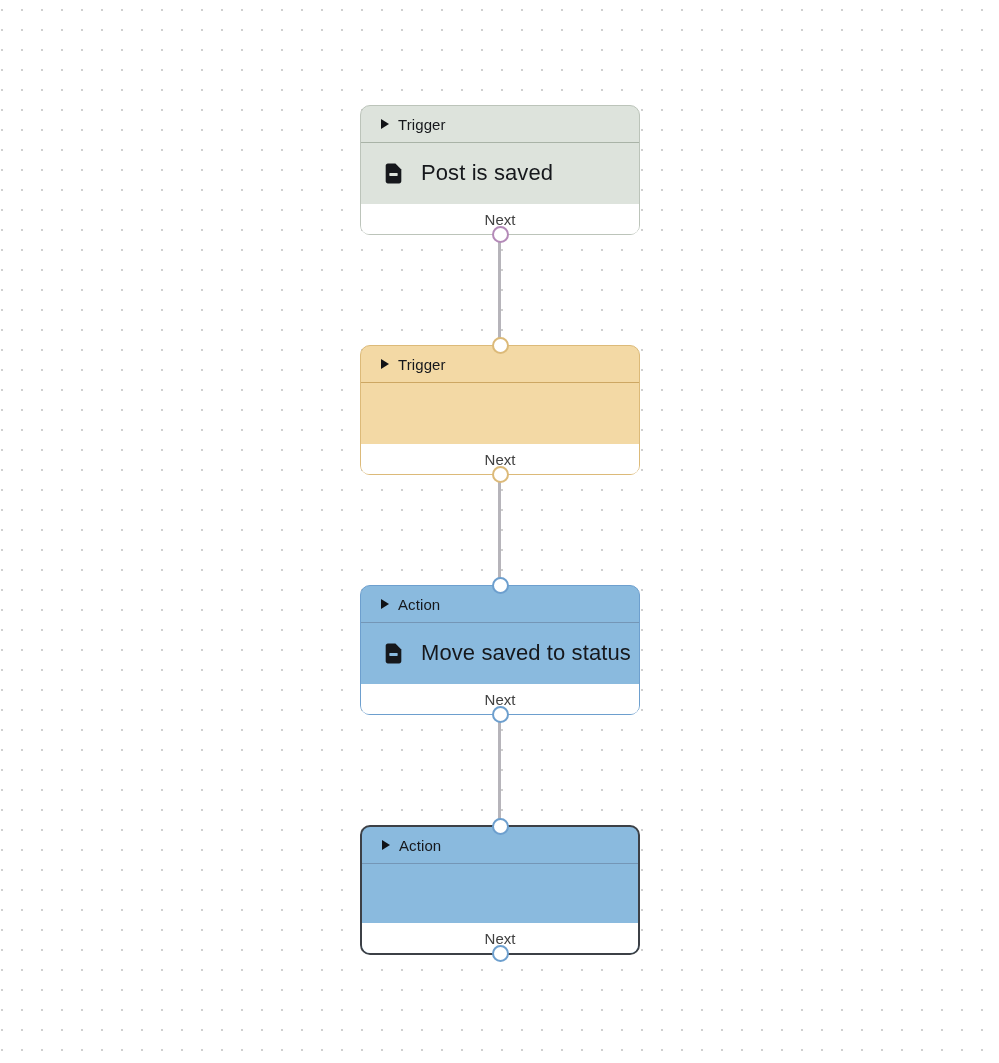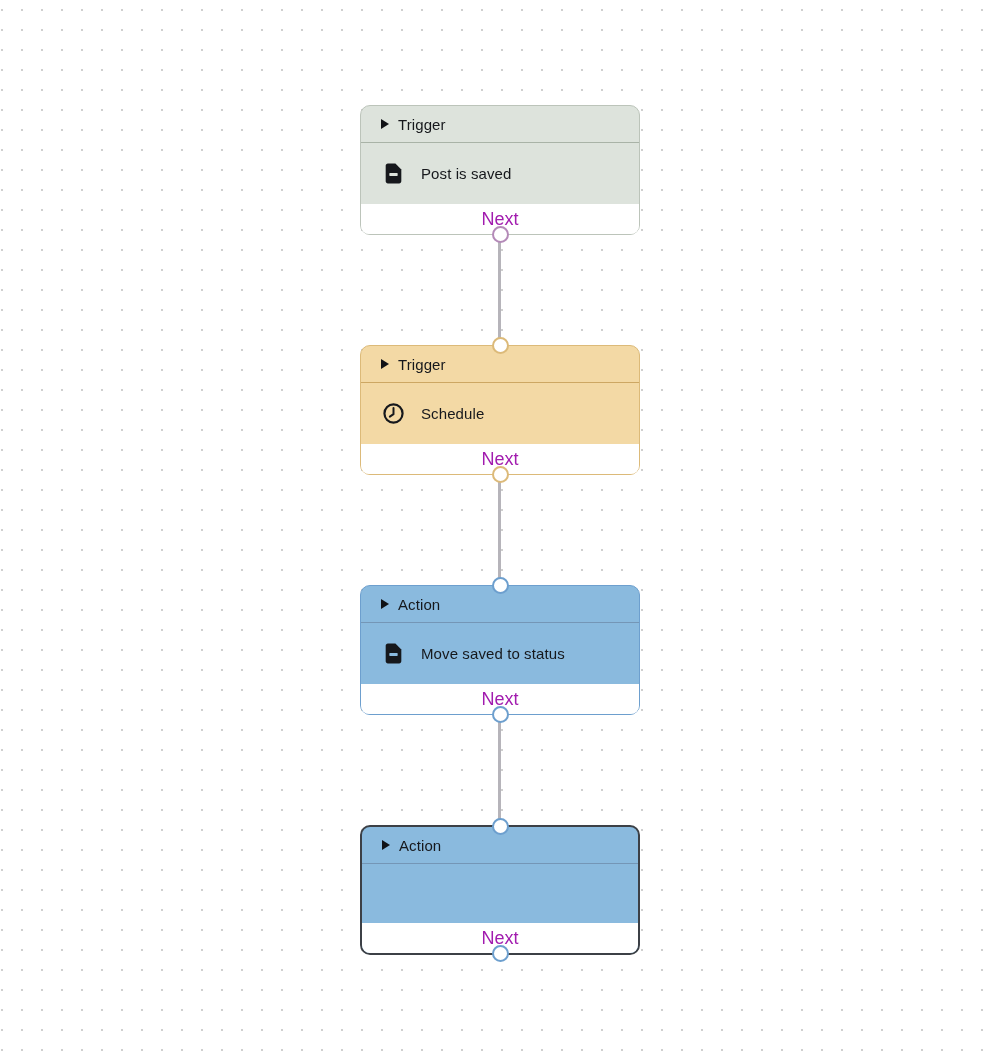--- a/index.html
+++ b/index.html
@@ -80,36 +80,36 @@
   }
   .node-body .icon {
     width: 25px;
     height: 25px;
     flex: 0 0 auto;
     display: flex;
     align-items: center;
     justify-content: center;
   }
   .node-title {
-    font-size: 15px;
+    font-size: 22px;
     letter-spacing: 0.1px;
   }
   .node-footer {
     position: absolute;
     left: 0;
     right: 0;
     bottom: 0;
     height: 30px;
     background: #ffffff;
     border-radius: 0 0 8px 8px;
     display: flex;
     align-items: center;
     justify-content: center;
-    font-size: 18px;
-    color: #a21caf;
+    font-size: 15px;
+    color: #404040;
   }
 
   
   .port {
     position: absolute;
     left: calc(50% - 8.5px);
     width: 17px;
     height: 17px;
     box-sizing: border-box;
     background: #ffffff;
@@ -147,29 +147,20 @@
       <span>Next</span>
     </div>
     <div class="port port--out"></div>
   </div>
 
   <div class="node node-2" style="--fill: #f3d9a5; --border: #dcba79; --divider: #cda763; --port: #dcba79;">
     <div class="node-header">
       <span class="tri"></span>
       <span>Trigger</span>
     </div>
-    <div class="node-body">
-      <span class="icon">
-        <svg viewBox="0 0 24 24" width="25" height="25">
-          <circle cx="12" cy="12" r="8.7" fill="none" stroke="#16181c" stroke-width="2.1"></circle>
-          <path d="M12 6.8 V12.6 L8.5 15" fill="none" stroke="#16181c" stroke-width="1.9" stroke-linecap="round" stroke-linejoin="round"></path>
-        </svg>
-      </span>
-      <span class="node-title">Schedule</span>
-    </div>
     <div class="node-footer">
       <span>Next</span>
     </div>
     <div class="port port--in"></div>
     <div class="port port--out"></div>
   </div>
 
   <div class="node node-3" style="--fill: #8abade; --border: #6d9fce; --divider: #7496b6; --port: #6d9fce;">
     <div class="node-header">
       <span class="tri"></span>

